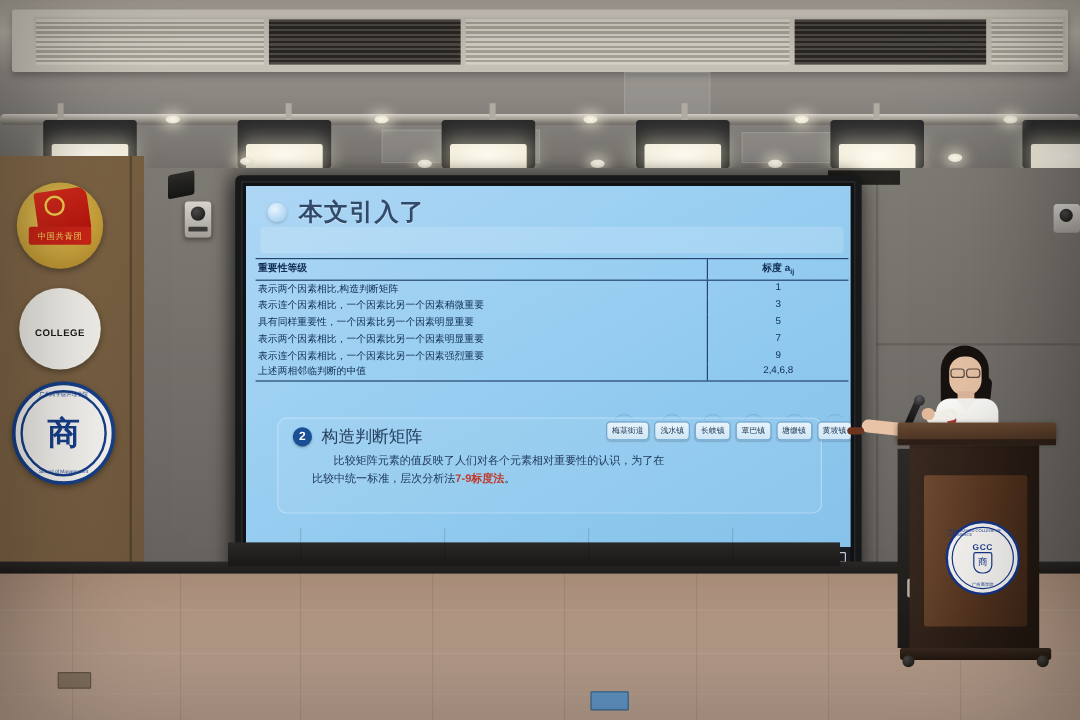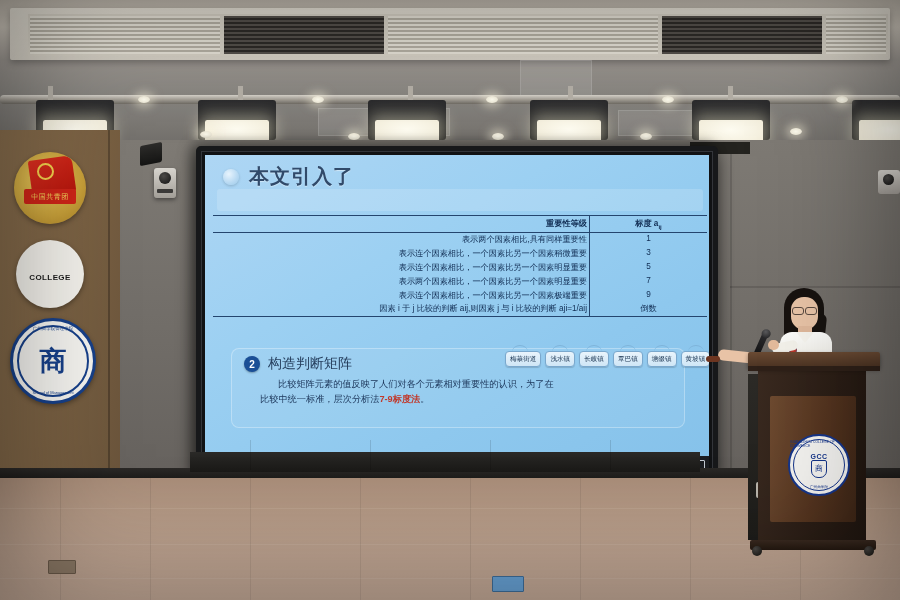--- a/index.html
+++ b/index.html
@@ -98,21 +98,21 @@
     box-shadow:0 1px 3px rgba(0,0,0,.18);}
   .slide-title{font-size:20px;font-weight:bold;color:#314a6a;letter-spacing:1px;
     text-shadow:0 1px 1px rgba(255,255,255,.45);}
   .ghost-box{position:absolute;left:12px;top:34px;width:486px;height:22px;
     background:rgba(255,255,255,.16);border-radius:3px;}
 
   .tbl{position:absolute;left:8px;top:60px;width:494px;
     border-top:1.4px solid #24456e;border-bottom:1.4px solid #24456e;font-size:8.2px;color:#102c52;}
   .tbl .thead{display:flex;border-bottom:1.1px solid #24456e;}
   .tbl .trow{display:flex;}
-  .tbl .c1{flex:0 0 372px;text-align:right;padding:1.4px 2px;border-right:1.1px solid #24456e;white-space:nowrap;}
+  .tbl .c1{flex:0 0 372px;text-align:left;padding:1.4px 2px;border-right:1.1px solid #24456e;white-space:nowrap;}
   .tbl .c2{flex:1;text-align:center;padding:1.4px 2px;white-space:nowrap;}
   .tbl .thead .c1,.tbl .thead .c2{font-weight:bold;padding:2.2px 2px;}
   .tbl sub{font-size:6px;}
 
   .sec2{position:absolute;left:26px;top:193px;width:452px;height:78px;
     border:1px solid rgba(255,255,255,.30);border-radius:8px;background:rgba(255,255,255,.06);}
   .sec2-head{position:absolute;left:12px;top:6px;display:flex;align-items:center;gap:8px;}
   .num-badge{width:16px;height:16px;border-radius:50%;background:#1a4f96;color:#fff;
     font-size:10px;font-weight:bold;display:flex;align-items:center;justify-content:center;
     box-shadow:0 1px 2px rgba(0,0,0,.3);}
@@ -308,42 +308,42 @@
           <div class="slide-title">本文引入了</div>
         </div>
         <div class="ghost-box"></div>
 
         <div class="tbl">
           <div class="thead">
             <div class="c1">重要性等级</div>
             <div class="c2"><span>标度 a</span><sub>ij</sub></div>
           </div>
           <div class="trow">
-            <div class="c1">表示两个因素相比,具有同样重要性</div>
+            <div class="c1">表示两个因素相比,构造判断矩阵</div>
             <div class="c2">1</div>
           </div>
           <div class="trow">
             <div class="c1">表示连个因素相比，一个因素比另一个因素稍微重要</div>
             <div class="c2">3</div>
           </div>
           <div class="trow">
-            <div class="c1">表示连个因素相比，一个因素比另一个因素明显重要</div>
+            <div class="c1">具有同样重要性，一个因素比另一个因素明显重要</div>
             <div class="c2">5</div>
           </div>
           <div class="trow">
             <div class="c1">表示两个因素相比，一个因素比另一个因素明显重要</div>
             <div class="c2">7</div>
           </div>
           <div class="trow">
-            <div class="c1">表示连个因素相比，一个因素比另一个因素极端重要</div>
+            <div class="c1">表示连个因素相比，一个因素比另一个因素强烈重要</div>
             <div class="c2">9</div>
           </div>
           <div class="trow">
-            <div class="c1">因素 i 于 j 比较的判断 aij,则因素 j 与 i 比较的判断 aji=1/aij</div>
-            <div class="c2">倒数</div>
+            <div class="c1">上述两相邻临判断的中值</div>
+            <div class="c2">2,4,6,8</div>
           </div>
         </div>
 
         <div class="sec2">
           <div class="sec2-head">
             <div class="num-badge">2</div>
             <div class="sec2-title">构造判断矩阵</div>
           </div>
           <div class="sec2-body"><span>比较矩阵元素的值反映了人们对各个元素相对重要性的认识，为了在比较中统一标准，层次分析法</span><span class="hl">7-9标度法</span><span>。</span></div>
         </div>

